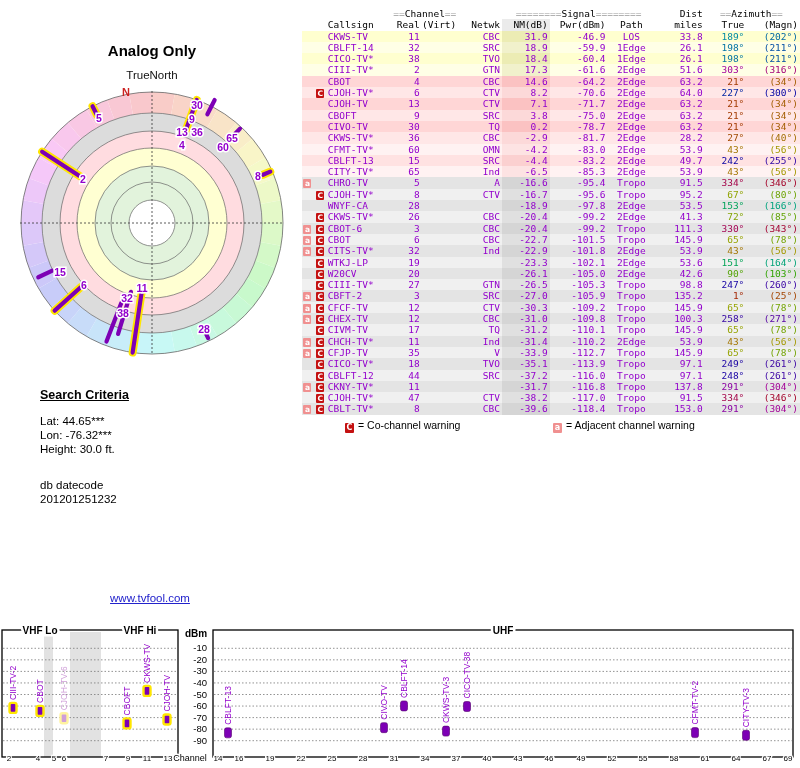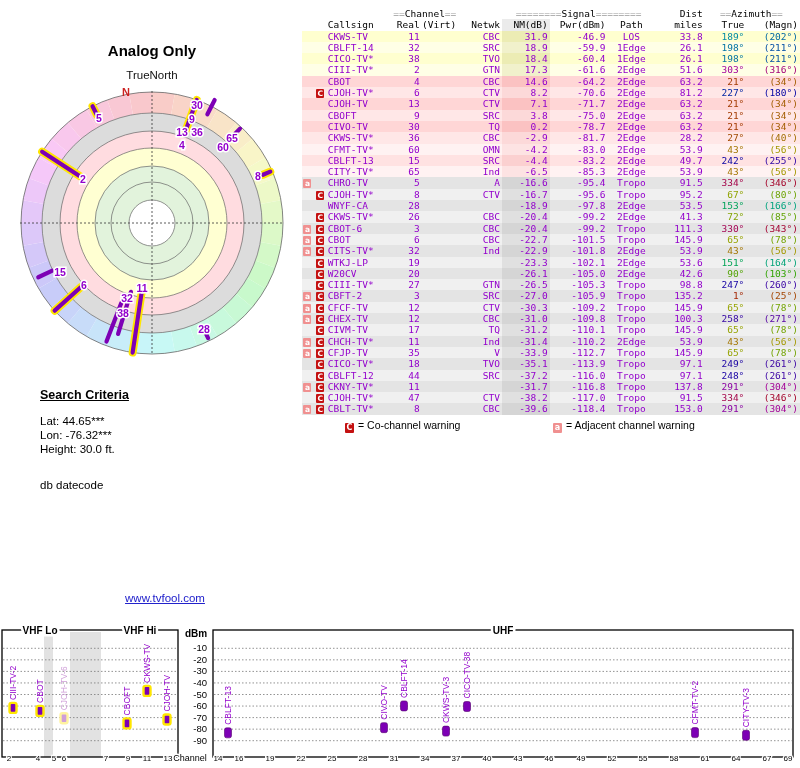--- a/index.html
+++ b/index.html
@@ -4,21 +4,21 @@
 <style>
   html,body{margin:0;padding:0;background:#fff;}
   #page{position:relative;width:800px;height:768px;background:#fff;overflow:hidden;
         font-family:"Liberation Sans","DejaVu Sans",sans-serif;}
   
   #radar-svg{position:absolute;left:0;top:30px;}
   #search-block{position:absolute;left:40px;top:388px;width:220px;color:#000;}
   #search-title{font-weight:bold;font-size:12.5px;text-decoration:underline;margin-bottom:12px;}
   .crit-line{font-size:11.5px;line-height:14px;}
   #db-block{margin-top:22px;font-size:11.5px;line-height:14px;}
-  #site-link{position:absolute;left:70px;top:588px;width:190px;text-align:center;}
+  #site-link{position:absolute;left:55px;top:588px;width:190px;text-align:center;}
   #site-link a{color:#2222cc;font-size:11.5px;text-decoration:underline;cursor:pointer;}
   
   #station-table{position:absolute;left:302px;top:8px;border-collapse:collapse;
                  font-family:"DejaVu Sans Mono","Liberation Mono",monospace;
                  font-size:9.5px;line-height:11.3px;color:#000;}
   #station-table td{padding:0 2px 0 0;height:11.3px;white-space:nowrap;overflow:hidden;}
   #station-table .al{text-align:left}
   #station-table .ar{text-align:right}
   #station-table .ac{text-align:center}
   .pv{color:#9300cc;}
@@ -127,20 +127,21 @@
       </g>
   </svg>
 
   <div id="search-block">
     <div id="search-title">Search Criteria</div>
     <div class="crit-line">Lat: 44.65***</div>
     <div class="crit-line">Lon: -76.32***</div>
     <div class="crit-line">Height: 30.0 ft.</div>
     <div id="db-block">
       <div>db datecode</div>
+      <div>201201251232</div>
     </div>
   </div>
 
   <div id="site-link">
     <a href="#">www.tvfool.com</a>
   </div>
 
   <table id="station-table">
     <tbody id="station-table-body">
         <tr>
@@ -240,23 +241,23 @@
         <tr style="background: rgb(255, 231, 231);">
           <td class="ac"></td>
           <td class="ac"><span class="chip chip-c">C</span></td>
           <td class="al pv">CJOH-TV*</td>
           <td class="ar pv">6</td>
           <td class="ar pv"></td>
           <td class="ar pv">CTV</td>
           <td class="ar pv" style="background: rgb(252, 217, 217);">8.2</td>
           <td class="ar pv">-70.6</td>
           <td class="ac pv">2Edge</td>
-          <td class="ar pv">81.2</td>
+          <td class="ar pv">64.0</td>
           <td class="ar" style="color: rgb(4, 39, 164);">227°</td>
-          <td class="ar" style="color: rgb(4, 4, 164);">(180°)</td>
+          <td class="ar" style="color: rgb(4, 4, 164);">(300°)</td>
         </tr>
         <tr style="background: rgb(255, 214, 214);">
           <td class="ac"></td>
           <td class="ac"></td>
           <td class="al pv">CJOH-TV</td>
           <td class="ar pv">13</td>
           <td class="ar pv"></td>
           <td class="ar pv">CTV</td>
           <td class="ar pv" style="background: rgb(251, 194, 194);">7.1</td>
           <td class="ar pv">-71.7</td>

